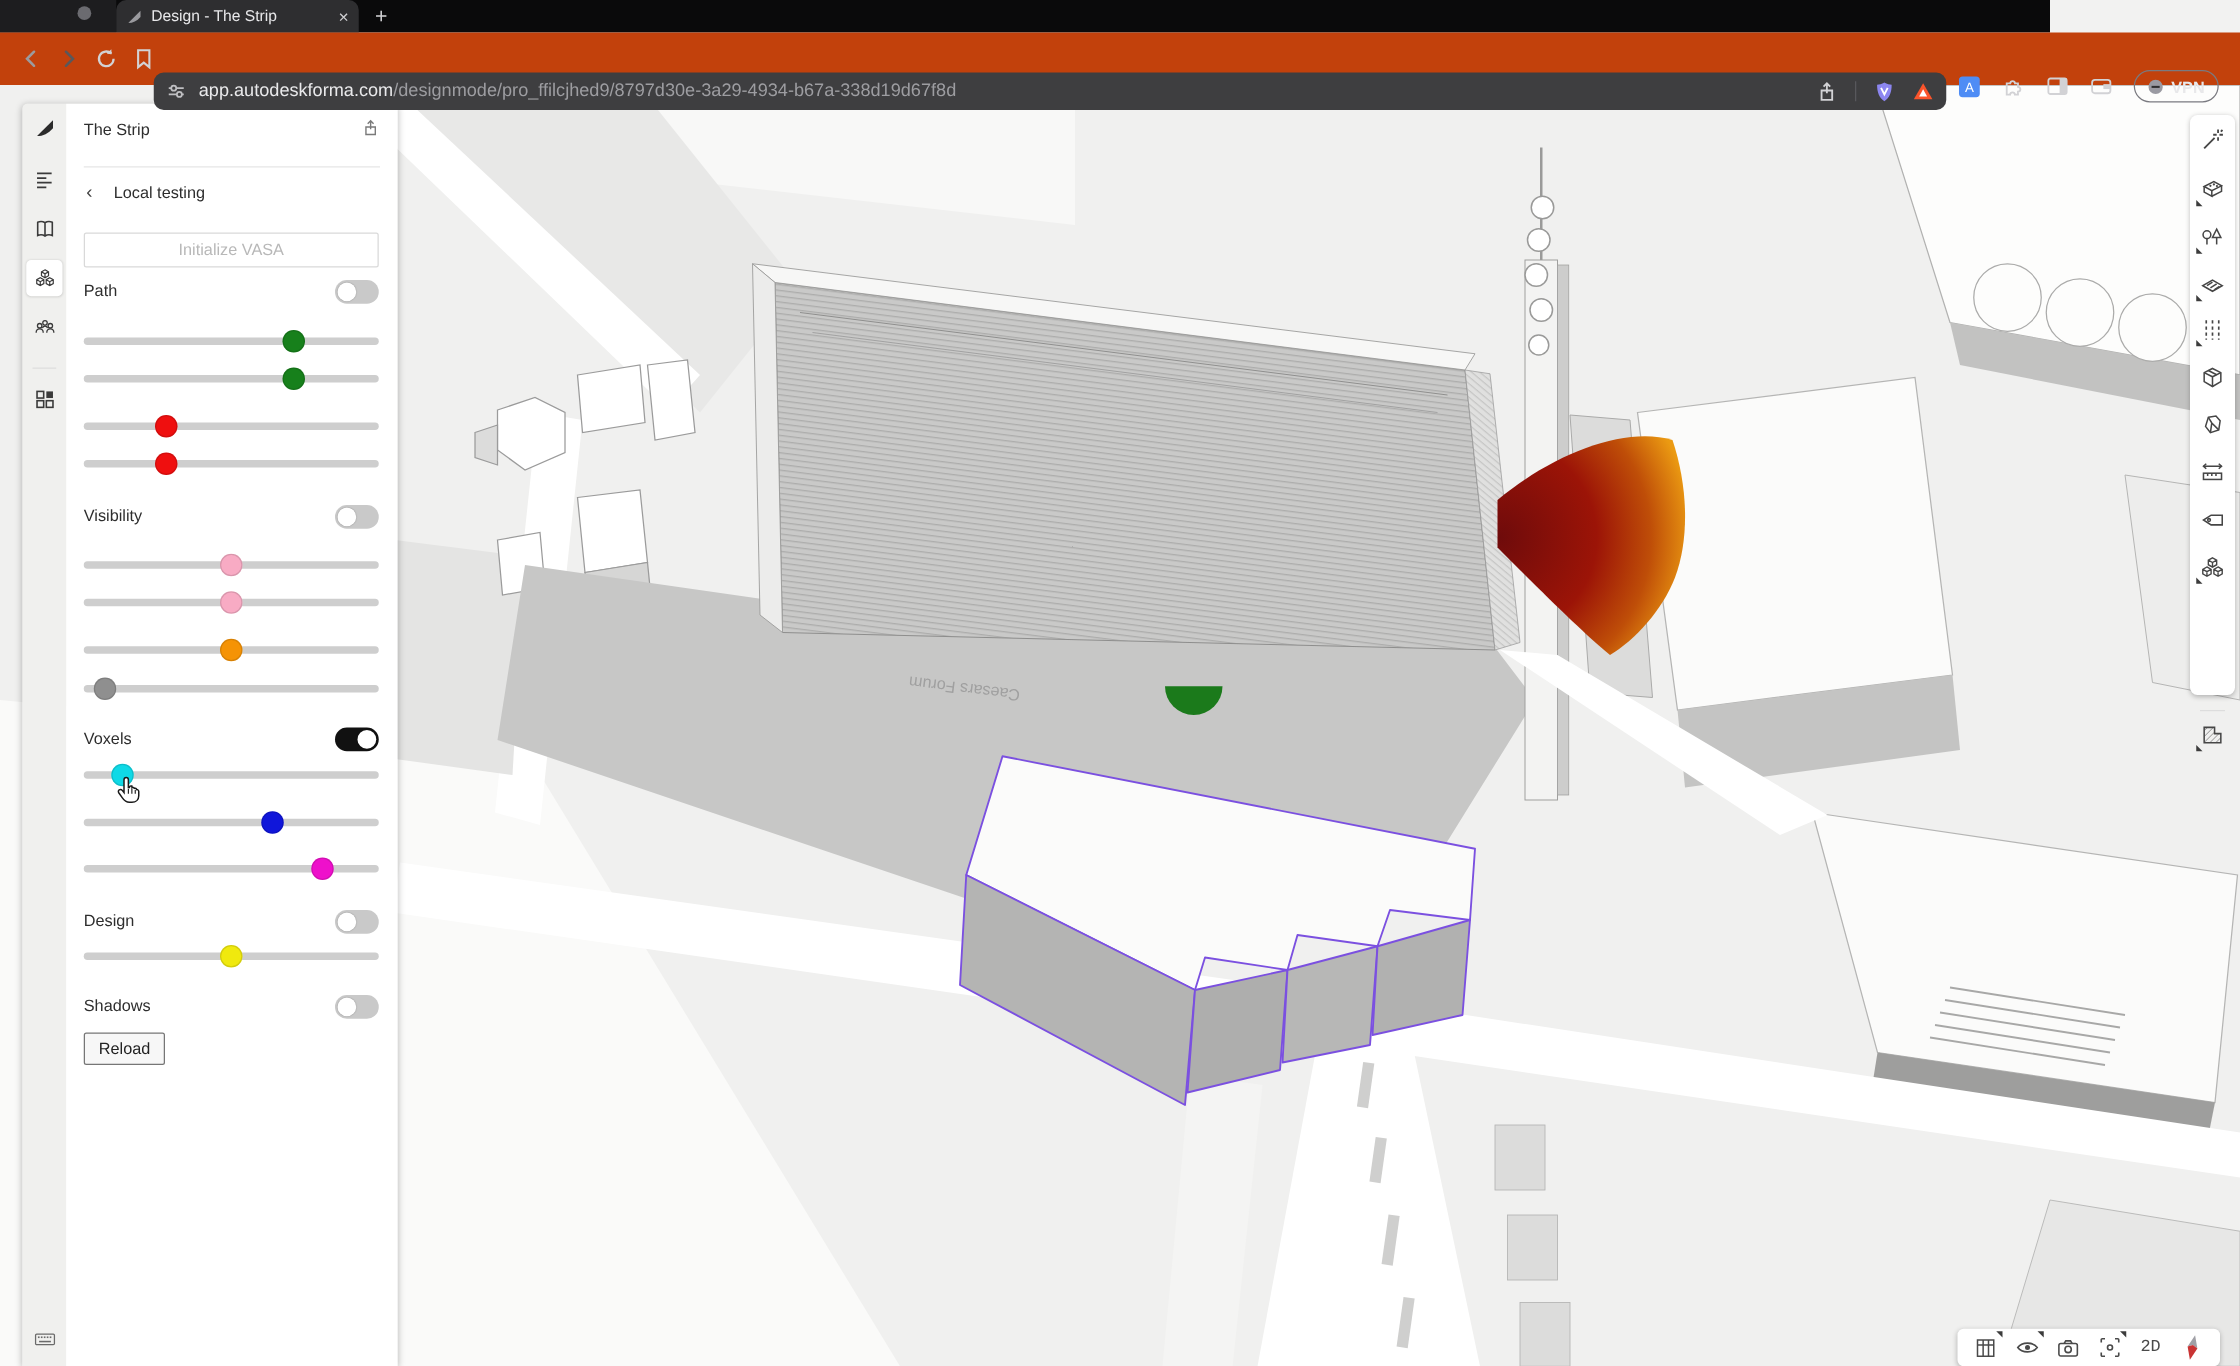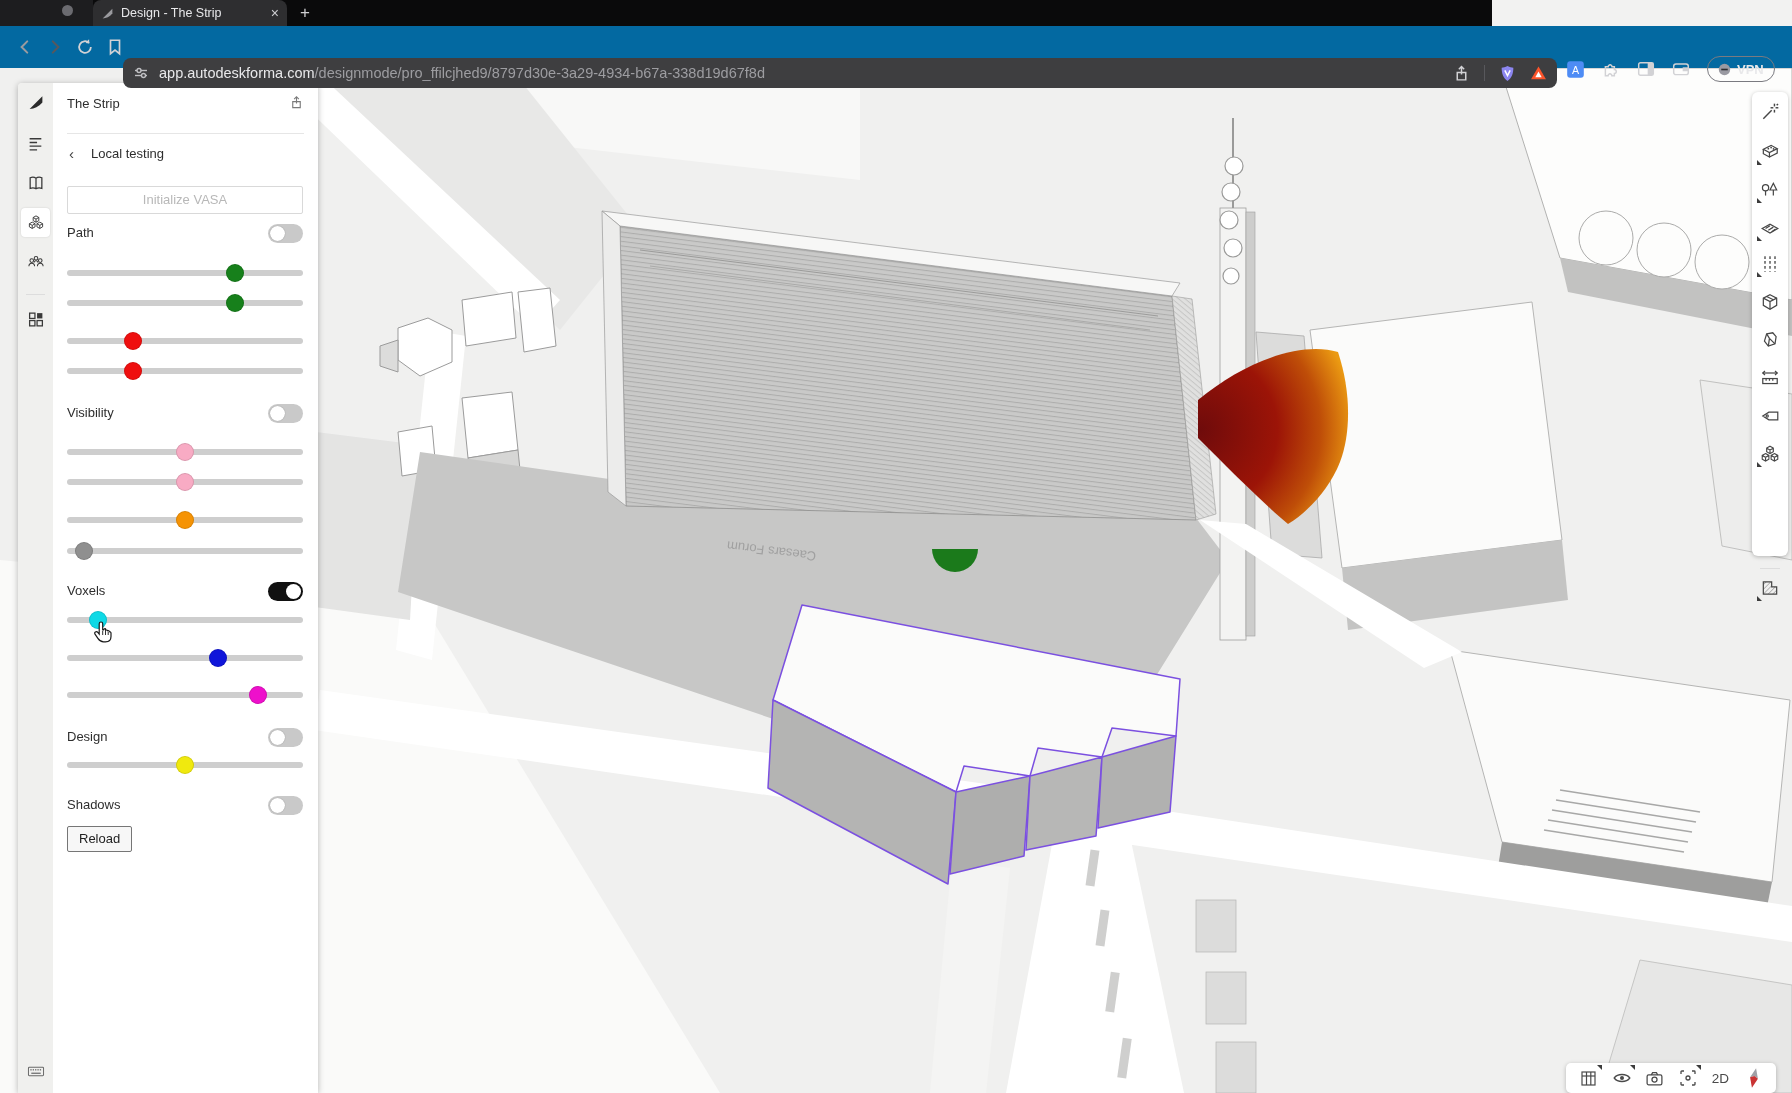--- a/index.html
+++ b/index.html
@@ -1,29 +1,29 @@
 <!DOCTYPE html>
 <html><head>
 <meta charset="utf-8">
 <style>
   * { margin:0; padding:0; box-sizing:border-box; }
   html,body { width:1792px; height:1093px; overflow:hidden; background:#f2f2f1;
     font-family:"Liberation Sans", sans-serif; }
   .abs { position:absolute; }
 
   
-  #tabbar { position:absolute; left:0; top:0; width:1492px; height:26px; background:#0a0a0b; z-index:40; }
+  #tabbar { position:absolute; left:0; top:0; width:1640px; height:26px; background:#0a0a0b; z-index:40; }
   #tabbar .dots-zone { position:absolute; left:0; top:0; width:93px; height:26px; background:#1d1d1f; }
   .tl-dot { position:absolute; top:5px; width:11px; height:11px; border-radius:50%; background:#6b6b70; }
   #tab-active { position:absolute; left:93px; top:0; width:194px; height:26px; background:#2e2e30;
     border-radius:8px 8px 0 0; display:flex; align-items:center; padding:0 8px; gap:7px; }
   #tab-active .tab-title { color:#e8e8ea; font-size:12.5px; white-space:nowrap; overflow:hidden; flex:1; }
   #tab-active .tab-close { color:#cfcfd2; font-size:14px; line-height:14px; cursor:default; }
   #tab-new { position:absolute; left:300px; top:3px; color:#d0d0d3; font-size:17px; }
-  #toolbar { position:absolute; left:0; top:26px; width:1792px; height:42px; background:#0369a1; z-index:40;
+  #toolbar { position:absolute; left:0; top:26px; width:1792px; height:42px; background:#c2410c; z-index:40;
     display:flex; align-items:center; }
   .nav-ic { position:absolute; top:12px; width:18px; height:18px; color:#d2d2d5; }
   #urlbox { position:absolute; left:123px; top:32px; width:1434px; height:30px; background:#3e3e40;
     border-radius:8px; display:flex; align-items:center; padding:0 10px; }
   #urlbox .url-text { font-size:14.5px; margin-left:10px; white-space:nowrap; overflow:hidden; }
   #urlbox .url-domain { color:#e9e9eb; }
   #urlbox .url-path { color:#9d9da1; }
   #urlbox .right-cluster { margin-left:auto; display:flex; align-items:center; gap:14px; }
   .chrome-right { position:absolute; top:30px; display:flex; align-items:center; gap:17px; }
   .vpn-pill { display:flex; align-items:center; gap:6px; border:1.5px solid #7a7a80; border-radius:13px;
@@ -61,21 +61,21 @@
   .rt-slot { position:absolute; left:50%; transform:translateX(-50%); width:20px; height:20px; color:#464646; }
   .fly-bl::after { content:""; position:absolute; left:-3px; bottom:-3px; border-left:5px solid #3c3c3c;
     border-top:5px solid transparent; }
   #rt-div { position:absolute; left:8px; top:476px; width:20px; height:1px; background:#ddd; }
 
   
   #bottom-toolbar { position:absolute; left:1566px; top:1063px; width:210px; height:30px; background:#fff;
     border-radius:5px; box-shadow:0 1px 4px rgba(0,0,0,.25); z-index:20;
     display:flex; align-items:center; justify-content:space-around; padding:0 6px; }
   .bt-item { position:relative; width:22px; height:22px; color:#4a4a4a; display:flex; align-items:center; justify-content:center; }
-  .bt-label { font-size:13.5px; color:#4a4a4a; }
+  .bt-label { font-size:13.5px; color:#4a4a4a;font-family:Liberation Mono, monospace; }
   .fly-tr::after { content:""; position:absolute; right:-2px; top:-2px; border-right:5px solid #3c3c3c;
     border-bottom:5px solid transparent; }
 
   
   #scene { position:absolute; left:0; top:68px; width:1792px; height:1025px; z-index:1; }
 
   
   #cursor { position:absolute; left:92px; top:620px; width:24px; height:26px; z-index:60; }
 
   svg.ic { display:block; width:100%; height:100%; }

